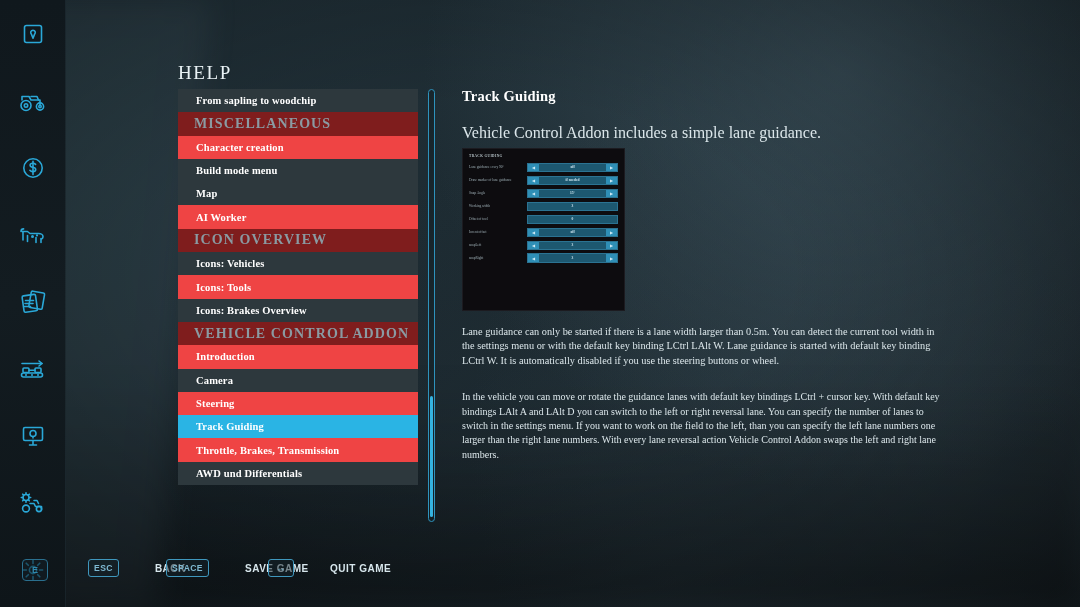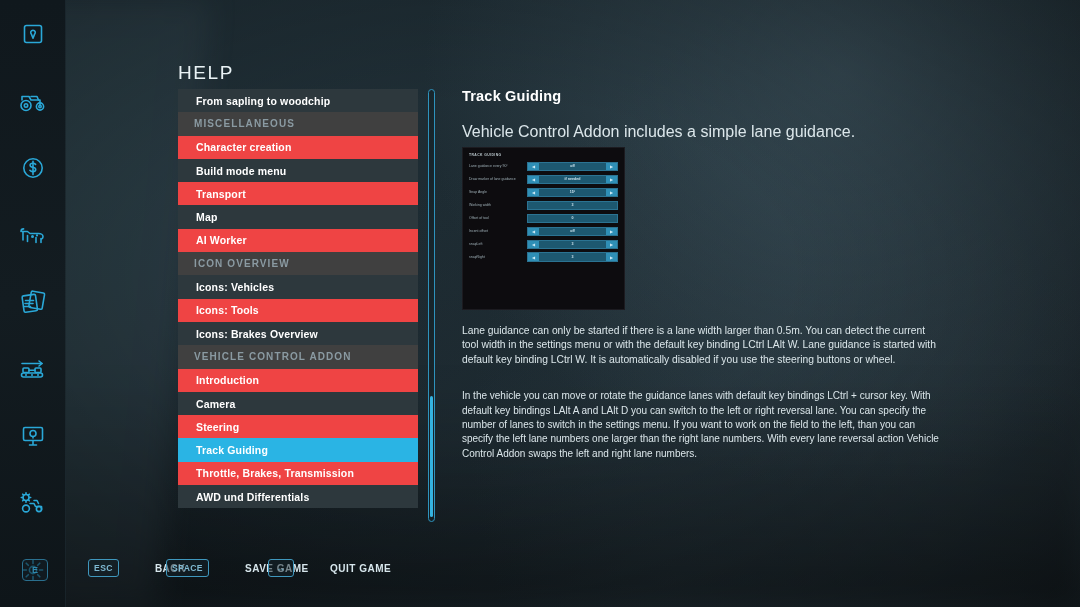--- a/index.html
+++ b/index.html
@@ -39,38 +39,38 @@
     border-right:1px solid rgba(120,170,190,0.10);
     z-index:6;
   }
   .rail-item{
     height:67px; display:flex; align-items:center; justify-content:center;
     color:#2aa8d8;
   }
   .rail-item svg{ display:block; }
 
   
-  .panel{ position:absolute; left:66px; top:0; right:8px; height:607px; z-index:5; }
+  .panel{ position:absolute; left:66px; top:0; right:8px; height:607px; z-index:5;font-family:Liberation Serif, serif; }
   .page-title{
     position:absolute; left:112px; top:62px;
     font-size:19px; letter-spacing:1.6px; color:#e9f2f5; font-weight:400;
   }
 
   
   .list-col{ position:absolute; left:112px; top:89px; width:240px; }
   .row{
     height:23.3px; display:flex; align-items:center;
     padding-left:18px; font-size:10.5px; font-weight:bold; color:#ffffff;
     letter-spacing:.15px; white-space:nowrap;
   }
   .row.odd{ background:#2d383d; }
   .row.even{ background:#ef4444; }
   .row.header{
-    background:#404040; color:#8a9aa2; font-weight:bold;
-    font-size:10px; letter-spacing:1.1px; padding-left:16px;
+    background:#7f1d1d; color:#8a9aa2; font-weight:bold;
+    font-size:14px; letter-spacing:1.1px; padding-left:16px;
   }
   .row.selected{ background:#2ab4e4; color:#ffffff; }
 
   
   .scrollbar{
     position:absolute; left:362px; top:89px; width:7px; height:433px;
     border:1px solid #2e93bd; border-radius:4px; background:rgba(20,32,38,0.55);
   }
   .scroll-thumb{
     position:absolute; left:1px; width:3px; border-radius:3px;
@@ -258,23 +258,20 @@
       </div>
       <div class="row header">
         <span>MISCELLANEOUS</span>
       </div>
       <div class="row even">
         <span>Character creation</span>
       </div>
       <div class="row odd">
         <span>Build mode menu</span>
       </div>
-      <div class="row even">
-        <span>Transport</span>
-      </div>
       <div class="row odd">
         <span>Map</span>
       </div>
       <div class="row even">
         <span>AI Worker</span>
       </div>
       <div class="row header">
         <span>ICON OVERVIEW</span>
       </div>
       <div class="row odd">

